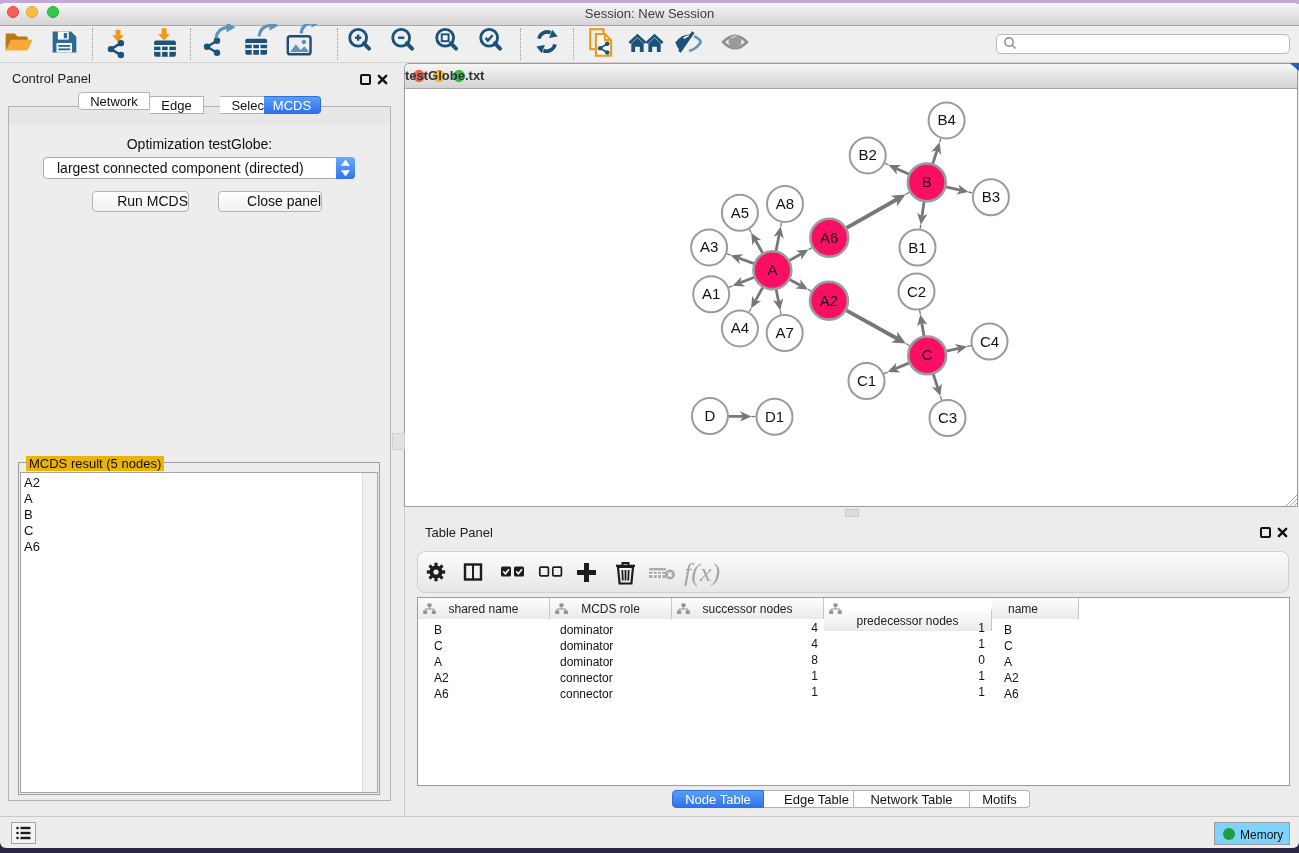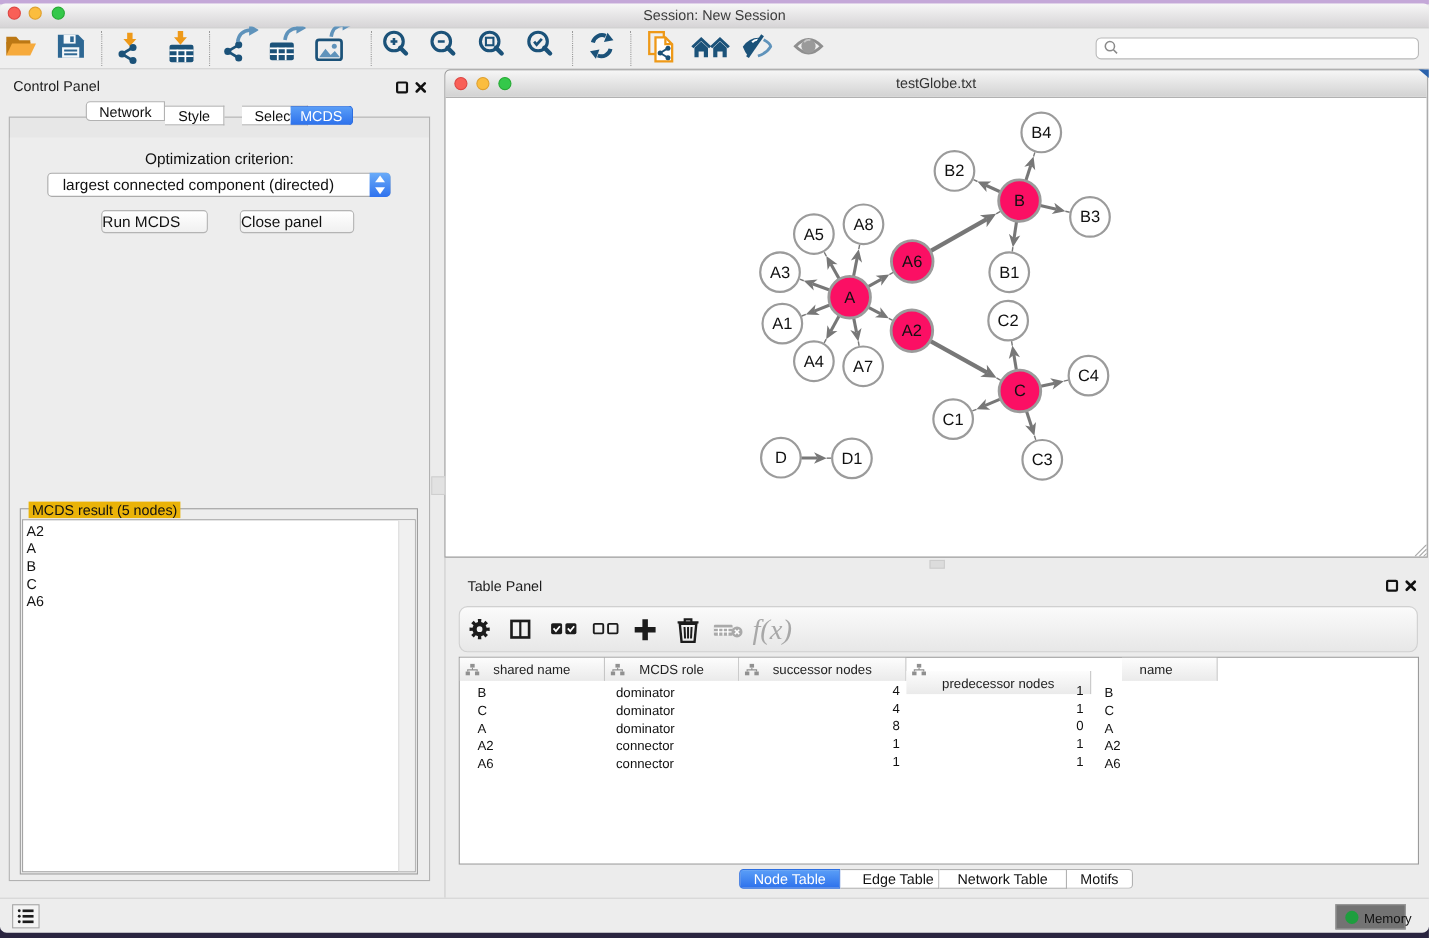--- a/index.html
+++ b/index.html
@@ -36,54 +36,54 @@
     background:#e7e7e7;box-sizing:border-box;}
   #cp-inner{left:9px;top:125px;width:381px;height:675px;background:#ededed;}
   #opt-label{left:0;top:136px;width:399px;text-align:center;font-size:14px;color:#111;}
   #combo{left:43px;top:157px;width:312px;height:22px;background:#fff;
      border:1px solid #ababab;border-radius:4px;box-sizing:border-box;}
   #combo .txt{position:absolute;left:13px;top:2px;font-size:14px;color:#111;}
   #combo .step{position:absolute;right:-1px;top:-1px;width:19px;height:22px;
      background:linear-gradient(#6aacf9,#2f72ee);border-radius:0 4px 4px 0;}
   .btn{position:absolute;height:21px;background:linear-gradient(#ffffff,#f0f0f0);
      border:1px solid #b4b4b4;border-radius:4px;box-sizing:border-box;
-     font-size:14px;color:#111;text-align:left;line-height:19px;}
+     font-size:14px;color:#111;text-align:right;line-height:19px;}
   
   #fs{left:18px;top:462px;width:362px;height:333px;border:1px solid #9e9e9e;box-sizing:border-box;}
   #fs-legend{left:26px;top:456px;background:#eab308;padding:0 3px;font-size:13px;color:#111;}
   #fs-list{left:20px;top:472px;width:358px;height:321px;background:#fff;
      border:1px solid #a5a5a5;box-sizing:border-box;}
   #fs-list .sb{position:absolute;right:0;top:0;width:14px;height:100%;
      background:#f0f0f0;border-left:1px solid #dcdcdc;}
   #fs-list .it{position:absolute;left:3px;font-size:13px;color:#111;}
   
   #net{left:404px;top:63px;width:894px;height:444px;background:#fff;
      border:1px solid #9c9c9c;border-radius:5px 5px 0 0;box-sizing:border-box;}
   #net-tb{position:absolute;left:0;top:0;width:100%;height:24px;
      background:linear-gradient(#f6f6f6,#d2d2d2);border-bottom:1px solid #a9a9a9;
      border-radius:5px 5px 0 0;}
-  #net-tb .title{position:absolute;left:0;right:0;top:4px;text-align:center;
-     font-size:13px;color:#333;}
+  #net-tb .title{position:absolute;left:0;right:0;top:4px;
+     font-size:13px;color:#333;font-weight:bold;}
   
   #tp-title{left:425px;top:525px;font-size:13px;color:#1c1c1c;}
   #tp-toolbar{left:417px;top:551px;width:872px;height:42px;border-radius:8px;
      background:linear-gradient(#fbfbfb,#e7e7e7);border:1px solid #d0d0d0;box-sizing:border-box;}
   #tp-table{left:417px;top:597px;width:873px;height:189px;background:#fff;
      border:1px solid #9b9b9b;box-sizing:border-box;}
   .th{position:absolute;top:0;height:21px;border-right:1px solid #c6c6c6;
       background:linear-gradient(#fdfdfd,#eaeaea);box-sizing:border-box;}
   .th .lbl{position:absolute;top:4px;width:100%;text-align:center;font-size:12px;color:#222;}
   .td{position:absolute;font-size:12px;color:#111;height:16px;line-height:16px;}
   .btabs{font-size:13px;}
   
   #statusbar{left:0;top:816px;width:1299px;height:31px;background:#ededed;
      border-top:1px solid #c8c8c8;border-radius:0 0 6px 6px;z-index:2;}
   #lstbtn{z-index:3;left:11px;top:822px;width:25px;height:22px;background:#f4f4f4;
      border:1px solid #a5a5a5;box-sizing:border-box;}
-  #membtn{z-index:3;left:1214px;top:822px;width:64px;height:23px;background:#737373;
+  #membtn{z-index:3;left:1214px;top:822px;width:76px;height:23px;background:#7dd3fc;
      border:1px solid #9a9a9a;box-sizing:border-box;font-size:12px;color:#111;}
 </style>
 </head>
 <body>
 <div class="abs" id="wall-top"></div>
 <div class="abs" id="titlebar">
   <div class="tl" style="left:7px;top:3px;background:#f95f57;border:1px solid #dd4744;box-sizing:border-box;"></div>
   <div class="tl" style="left:26px;top:3px;background:#fbbd3e;border:1px solid #dfa02f;box-sizing:border-box;"></div>
   <div class="tl" style="left:47px;top:3px;background:#34c84a;border:1px solid #27aa35;box-sizing:border-box;"></div>
   <div class="title">Session: New Session</div>
@@ -214,27 +214,27 @@
   </svg>
 </div>
 
 <div class="abs" id="cp-title">Control Panel</div>
 <div class="abs wbox" style="left:360px;top:74px;"></div>
 <svg class="abs" style="left:377px;top:74px;" width="11" height="11" viewBox="0 0 12 12">
   <path d="M2 2 L10 10 M10 2 L2 10" stroke="#111" stroke-width="2.6" stroke-linecap="round"></path>
 </svg>
 <div class="abs tabs">
   <div class="tab first" style="left:78px;top:92px;width:72px;text-align:center;">Network</div>
-  <div class="tab" style="left:150px;top:96px;width:54px;">Style</div>
+  <div class="tab" style="left:150px;top:96px;width:54px;">Edge</div>
   <div class="tab" style="left:220px;top:96px;width:60px;">Select</div>
   <div class="tab last sel" style="left:264px;top:96px;width:57px;">MCDS</div>
 </div>
 <div class="abs" id="cp-box"></div>
 <div class="abs" id="cp-inner"></div>
-<div class="abs" id="opt-label">Optimization criterion:</div>
+<div class="abs" id="opt-label">Optimization testGlobe:</div>
 <div class="abs" id="combo">
   <span class="txt">largest connected component (directed)</span>
   <div class="step">
     <svg width="19" height="22" viewBox="0 0 19 22">
       <path d="M9.5 2.5 L14 8.7 L5 8.7 Z" fill="#fff"></path>
       <path d="M9.5 19.5 L14 13.3 L5 13.3 Z" fill="#fff"></path>
     </svg>
   </div>
 </div>
 <div class="btn" style="left:92px;top:191px;width:97px;">Run MCDS</div>
@@ -411,21 +411,21 @@
 </svg>
   <div class="th" style="left:406px;width:168px;margin-top:12px;">
       <span class="lbl">predecessor nodes</span>
     </div>
   <svg class="abs" style="left:411px;top:5px;" width="13" height="12" viewBox="0 0 13 12">
  <rect x="4.5" y="0.5" width="4" height="3.4" fill="#909090"></rect>
  <rect x="0.2" y="7.5" width="4" height="3.4" fill="#909090"></rect>
  <rect x="8.8" y="7.5" width="4" height="3.4" fill="#909090"></rect>
  <path d="M6.5 4 v2 M2.2 7.5 v-1.5 h8.6 v1.5" stroke="#909090" stroke-width="1" fill="none"></path>
 </svg>
-  <div class="th" style="left:602px;width:87px;">
+  <div class="th" style="left:574px;width:87px;">
       <span class="lbl" style="padding-right:24px;box-sizing:border-box;">name</span>
     </div>
   <div class="td" style="left:16px;top:24px;">B</div>
   <div class="td" style="left:142px;top:24px;">dominator</div>
   <div class="td" style="left:254px;width:146px;top:22px;text-align:right;">4</div>
   <div class="td" style="left:420px;width:147px;top:22px;text-align:right;">1</div>
   <div class="td" style="left:586px;top:24px;">B</div>
   <div class="td" style="left:16px;top:40px;">C</div>
   <div class="td" style="left:142px;top:40px;">dominator</div>
   <div class="td" style="left:254px;width:146px;top:38px;text-align:right;">4</div>

